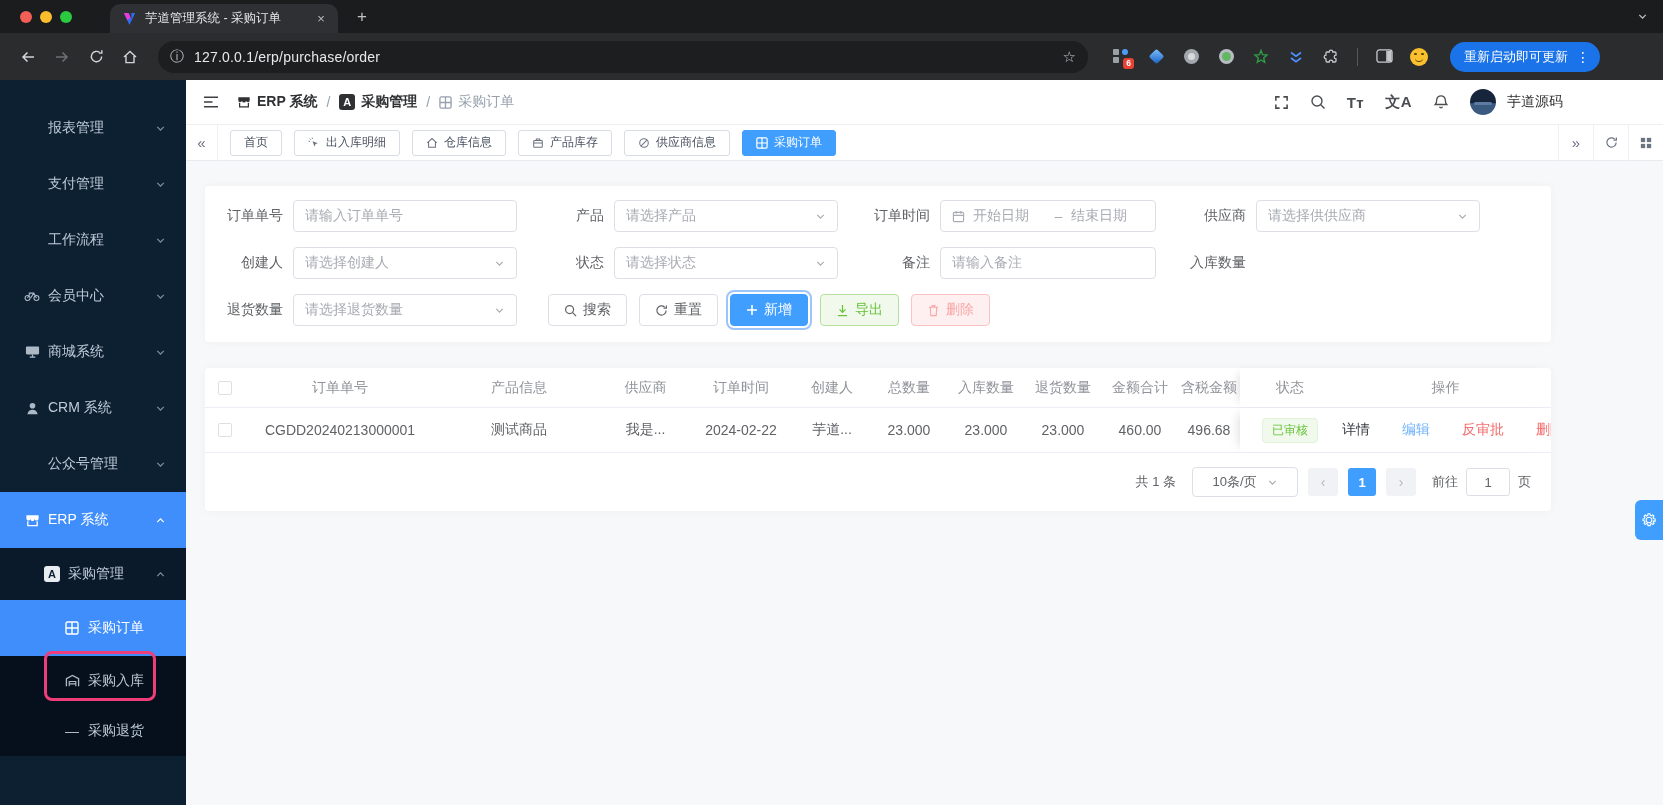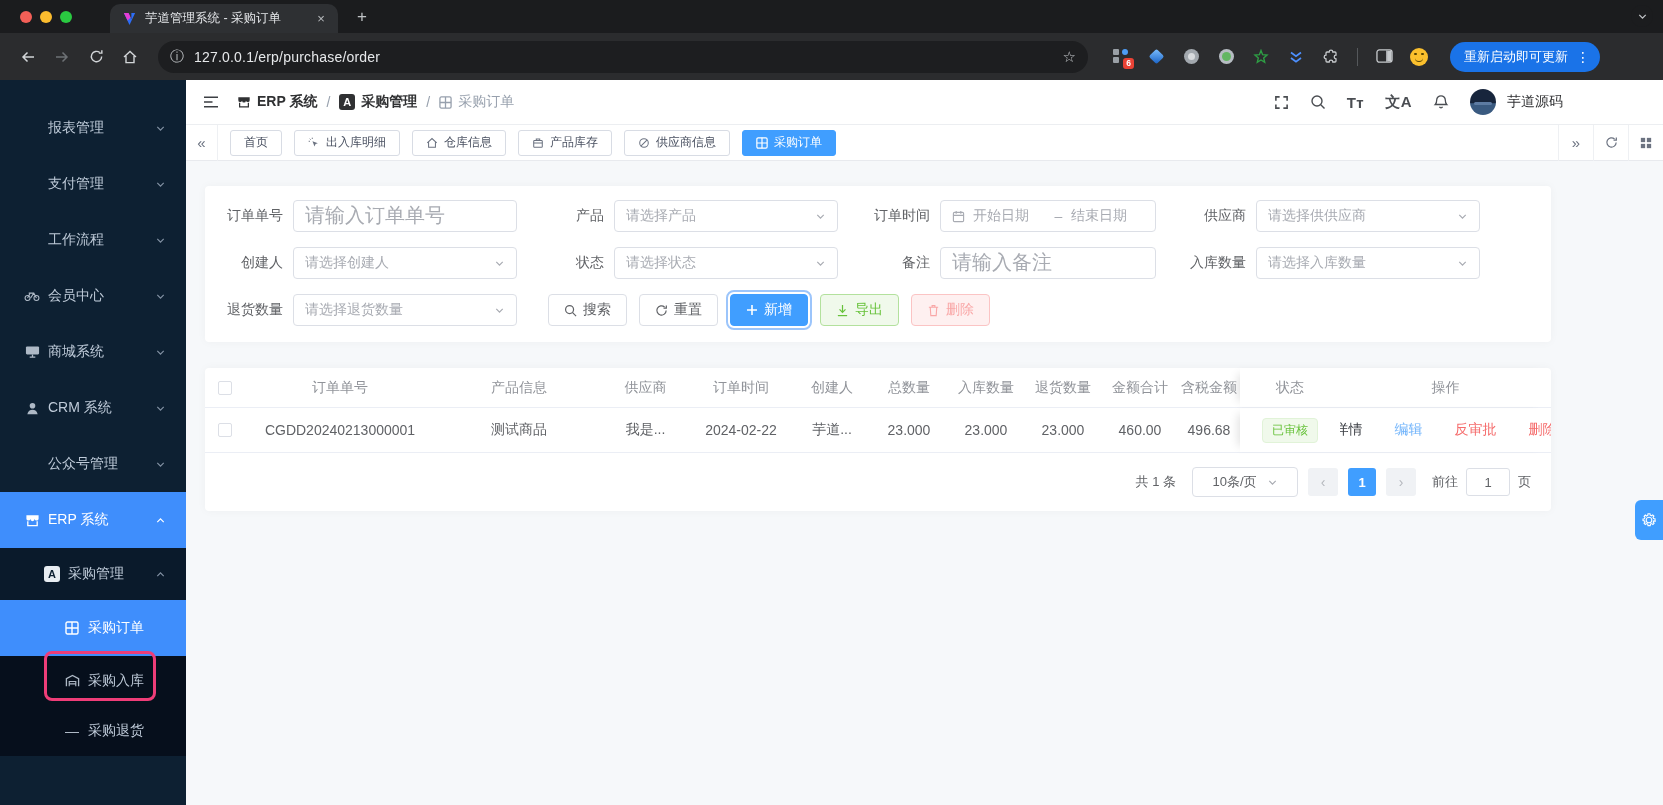--- a/index.html
+++ b/index.html
@@ -97,21 +97,21 @@
 .content{flex:1;background:#f6f8fa;padding:25px 0 0 19px;overflow:hidden}
 .card{width:1346px;background:#fff;border-radius:4px;box-shadow:0 0 10px rgba(0,0,0,.04)}
 .filter-card{padding:14px 0 1px}
 .frow{display:flex;align-items:center;margin-bottom:15px;padding-left:20px}
 .fi{display:flex;align-items:center}
 .fi .flbl{color:#606266;font-size:14px;text-align:right;margin-right:10px;white-space:nowrap}
 .w58{width:58px}.w70{width:70px}.w82{width:82px}.w80{width:80px}
 .ml17{margin-left:17px}.ml10{margin-left:10px}
 .ctrl{height:32px;border:1px solid #dcdfe6;border-radius:4px;background:#fff;display:flex;align-items:center;padding:0 11px;color:#a8abb2;font-size:14px}
 .ctrl.w224{width:224px}.ctrl.w216{width:216px}
-.ctrl input{border:none;outline:none;width:100%;font-size:20px;color:#0f172a;font-family:Liberation Mono, monospace;background:transparent}
+.ctrl input{border:none;outline:none;width:100%;font-size:14px;color:#0f172a;font-family:Liberation Mono, monospace;background:transparent}
 .ctrl input::placeholder{color:#a8abb2}
 .ctrl .ph{flex:1;white-space:nowrap;overflow:hidden}
 .ctrl .dchev{color:#a8abb2;display:flex}
 .dr .cal{display:flex;color:#a8abb2;margin-right:8px}
 .dr .d1,.dr .d2{width:76px;white-space:nowrap}
 .dr .dsep{width:26px;text-align:center;color:#a8abb2}
 .btns{display:flex;align-items:center;margin-left:31px;gap:12px}
 .btn{height:32px;border-radius:4px;border:1px solid #dcdfe6;background:#fff;color:#606266;font-size:14px;display:flex;align-items:center;gap:6px;padding:0 15px;font-family:inherit;cursor:pointer;white-space:nowrap}
 .btn .bic{display:flex}
 .btn.primary{background:#409eff;border-color:#409eff;color:#fff;outline:2px solid #9cc5fb;outline-offset:2px}
@@ -124,21 +124,21 @@
 .t-head{color:#909399;font-size:14px;height:40px}
 .t-body{color:#606266;font-size:14px;height:45px}
 .t-scroll{display:flex;flex:0 0 1035px;width:1035px}
 .t-fixed{display:flex;flex:0 0 311px;width:311px;box-shadow:-8px 0 10px -6px rgba(0,0,0,.12)}
 .tc{display:flex;align-items:center;justify-content:center;overflow:hidden;white-space:nowrap;padding:0 2px}
 .c0{width:40px}.c1{width:190px}.c2{width:168px}.c3{width:85px}.c4{width:106px}.c5{width:76px}
 .c6{width:78px}.c7{width:76px}.c8{width:78px}.c9{width:76px}.c10{width:62px}
 .c11{width:100px}.c12{width:211px}
 .cbx{width:14px;height:14px;border:1px solid #dcdfe6;border-radius:2px;background:#fff}
 .tag-ok{background:#f0f9eb;border:1px solid #e1f3d8;color:#67c23a;font-size:12px;padding:3px 9px;border-radius:4px}
-.acts{display:flex;gap:32px;align-items:center;justify-content:center}
+.acts{display:flex;gap:32px;align-items:center;justify-content:space-between}
 .lnk{cursor:pointer;white-space:nowrap}
 .lnk.dark{color:#3b3e44}.lnk.blue{color:#6fb3fb}.lnk.red{color:#f56c6c}
 
 
 .pager{display:flex;align-items:center;justify-content:flex-end;padding:14px 20px;color:#606266;font-size:13px;gap:0}
 .pg-total{margin-right:16px}
 .pg-size{width:106px;height:30px;border:1px solid #dcdfe6;border-radius:4px;display:flex;align-items:center;justify-content:center;gap:10px;color:#606266}
 .pg-size .dchev{color:#a8abb2;display:flex}
 .pg-btn{width:30px;height:28px;background:#f0f2f5;border-radius:3px;display:flex;align-items:center;justify-content:center;color:#b4b7bd;font-size:14px;margin-left:10px}
 .pg-num{width:28px;height:28px;background:#409eff;color:#fff;border-radius:3px;display:flex;align-items:center;justify-content:center;margin-left:10px;font-weight:bold}
@@ -588,28 +588,20 @@
               </div>
             </div>
             <div class="fi ml10">
               <span class="flbl w82">备注</span>
               <label class="ctrl w216">
                 <input type="text" placeholder="请输入备注" style="">
               </label>
             </div>
             <div class="fi ml10">
               <span class="flbl w80">入库数量</span>
-              <div class="ctrl w224">
-                <span class="ph">请选择入库数量</span>
-                <span class="dchev">
-                    <svg viewBox="0 0 12 12" width="11">
-                      <path d="M2.5 4.2l3.5 3.5 3.5-3.5" fill="none" stroke="currentColor" stroke-width="1.3"></path>
-                    </svg>
-                  </span>
-              </div>
             </div>
           </div>
 
           <div class="frow">
             <div class="fi">
               <span class="flbl w58">退货数量</span>
               <div class="ctrl w224">
                 <span class="ph">请选择退货数量</span>
                 <span class="dchev">
                     <svg viewBox="0 0 12 12" width="11">

